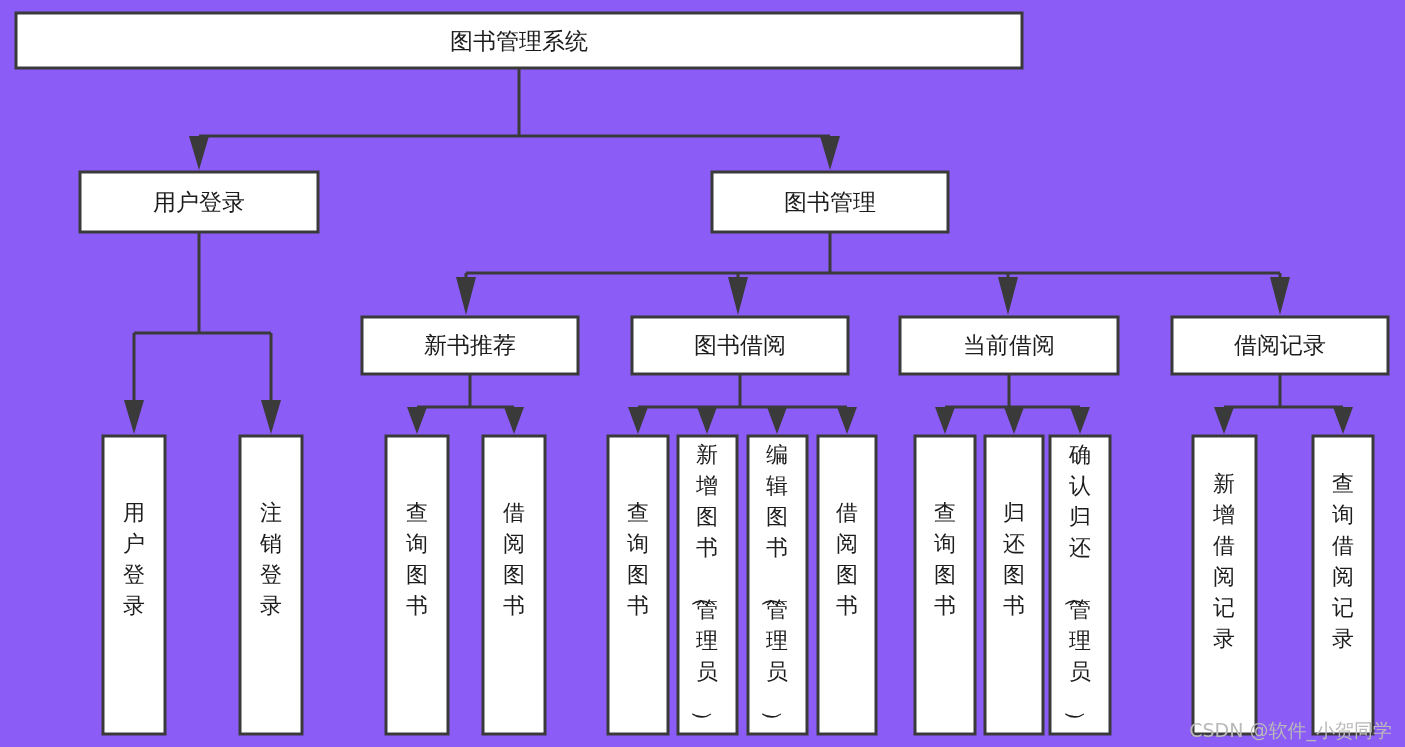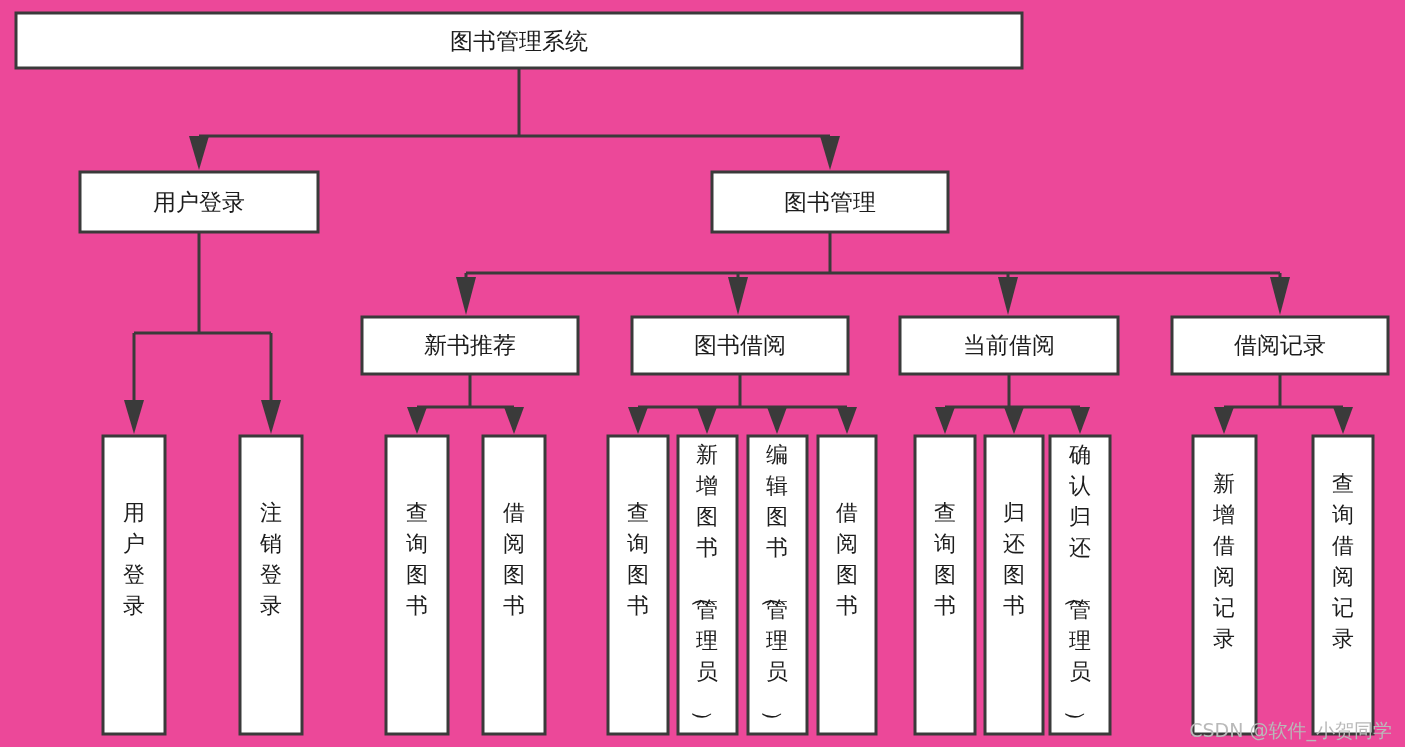--- a/index.html
+++ b/index.html
@@ -11,21 +11,21 @@
   body {
     width: 1405px;
     height: 747px;
     font-family: "DejaVu Sans", "Liberation Sans", sans-serif;
     overflow: hidden;
   }
   #diagram-root {
     position: relative;
     width: 1405px;
     height: 747px;
-    background: #ec4899;
+    background: #8b5cf6;
   }
   svg.diagram {
     display: block;
     width: 1405px;
     height: 747px;
   }
   .node-box {
     fill: #ffffff;
     stroke: #3a3a3a;
     stroke-width: 3;

